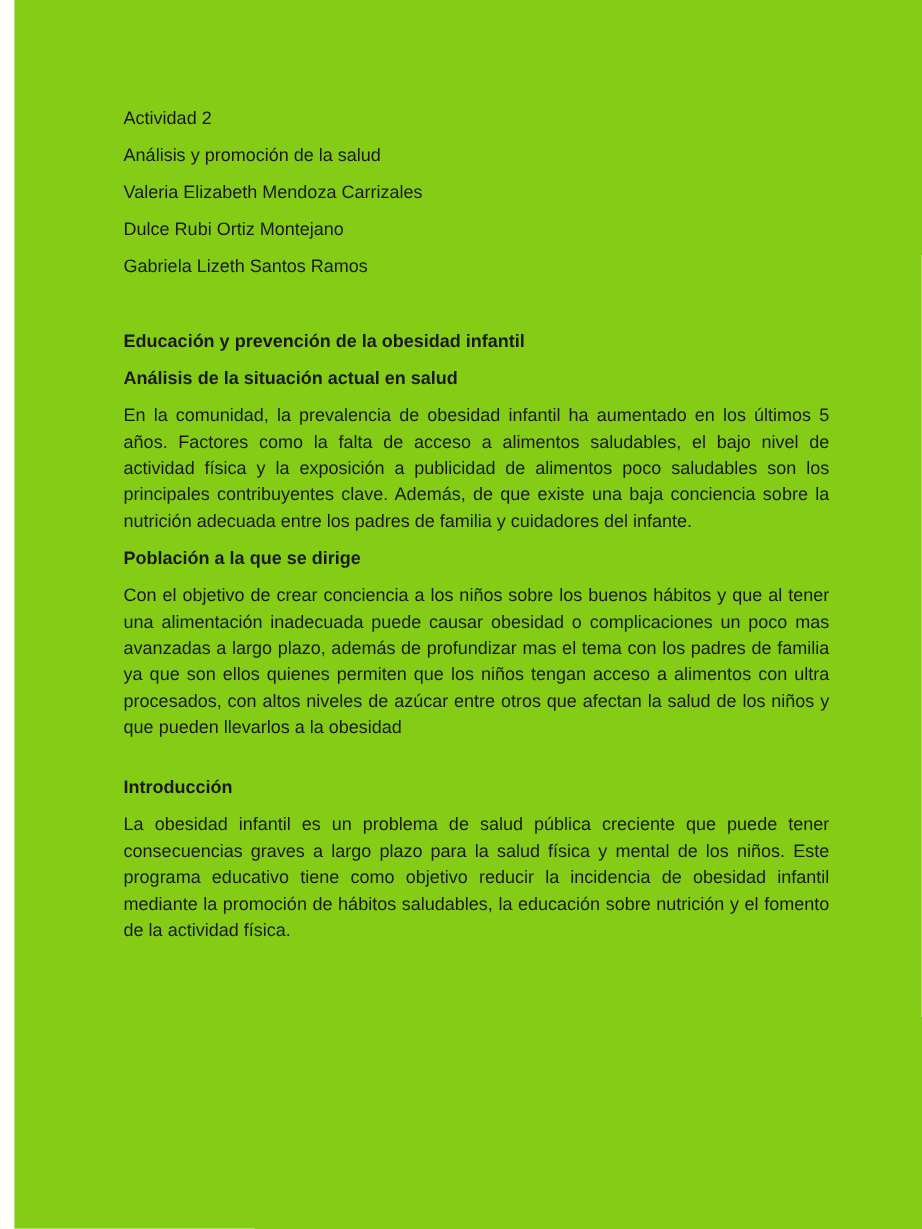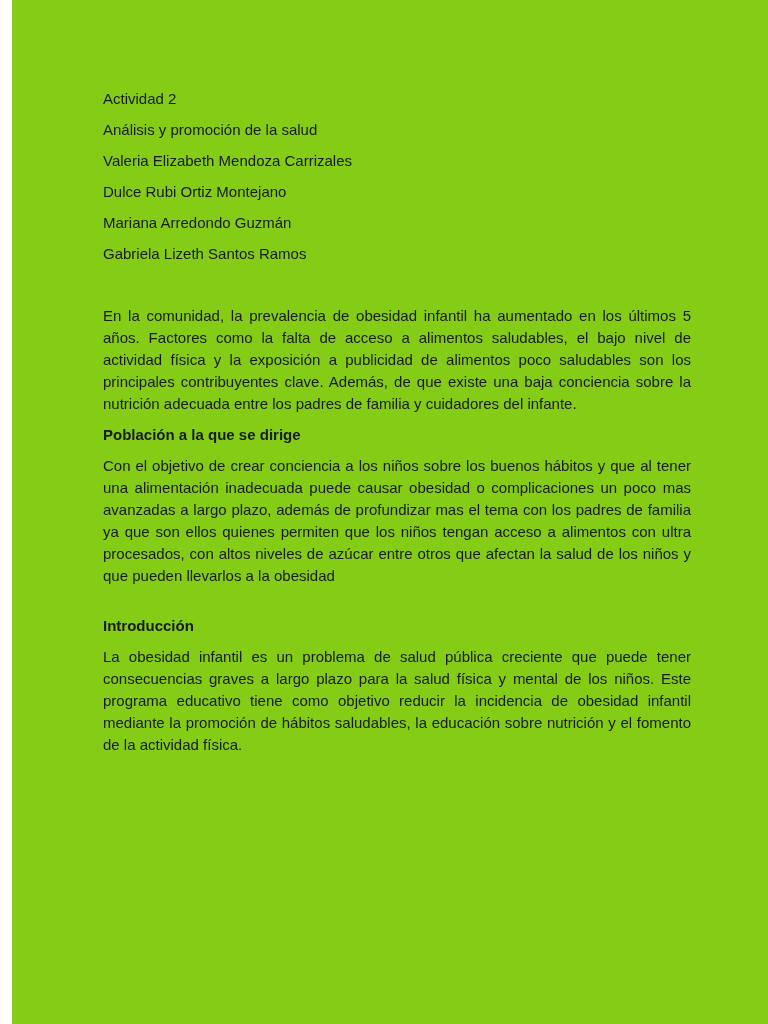--- a/index.html
+++ b/index.html
@@ -38,26 +38,27 @@
 </style>
 </head>
 <body style="background: rgb(255, 255, 255);">
 
 <div class="page" style="background: #84cc16; color: rgb(26, 26, 26); margin-left: 12px;">
 
   <p>Actividad 2</p>
   <p>Análisis y promoción de la salud</p>
   <p>Valeria Elizabeth Mendoza Carrizales</p>
   <p>Dulce Rubi Ortiz Montejano</p>
-  <p>Mariana Arredondo Guzmán</p>
   <p>Gabriela Lizeth Santos Ramos</p>
 
   <div class="blank-line"></div>
 
+  <p class="heading">Educación y prevención de la obesidad infantil</p>
 
+  <p class="heading">Análisis de la situación actual en salud</p>
   <p class="justified">En la comunidad, la prevalencia de obesidad infantil ha aumentado en los últimos 5 años. Factores como la falta de acceso a alimentos saludables, el bajo nivel de actividad física y la exposición a publicidad de alimentos poco saludables son los principales contribuyentes clave. Además, de que existe una baja conciencia sobre la nutrición adecuada entre los padres de familia y cuidadores del infante.</p>
 
   <p class="heading">Población a la que se dirige</p>
   <p class="justified">Con el objetivo de crear conciencia a los niños sobre los buenos hábitos y que al tener una alimentación inadecuada puede causar obesidad o complicaciones un poco mas avanzadas a largo plazo, además de profundizar mas el tema con los padres de familia ya que son ellos quienes permiten que los niños tengan acceso a alimentos con ultra procesados, con altos niveles de azúcar entre otros que afectan la salud de los niños y que pueden llevarlos a la obesidad</p>
 
   <div class="blank-line-sm"></div>
 
   <p class="heading">Introducción</p>
   <p class="justified">La obesidad infantil es un problema de salud pública creciente que puede tener consecuencias graves a largo plazo para la salud física y mental de los niños. Este programa educativo tiene como objetivo reducir la incidencia de obesidad infantil mediante la promoción de hábitos saludables, la educación sobre nutrición y el fomento de la actividad física.</p>
 

